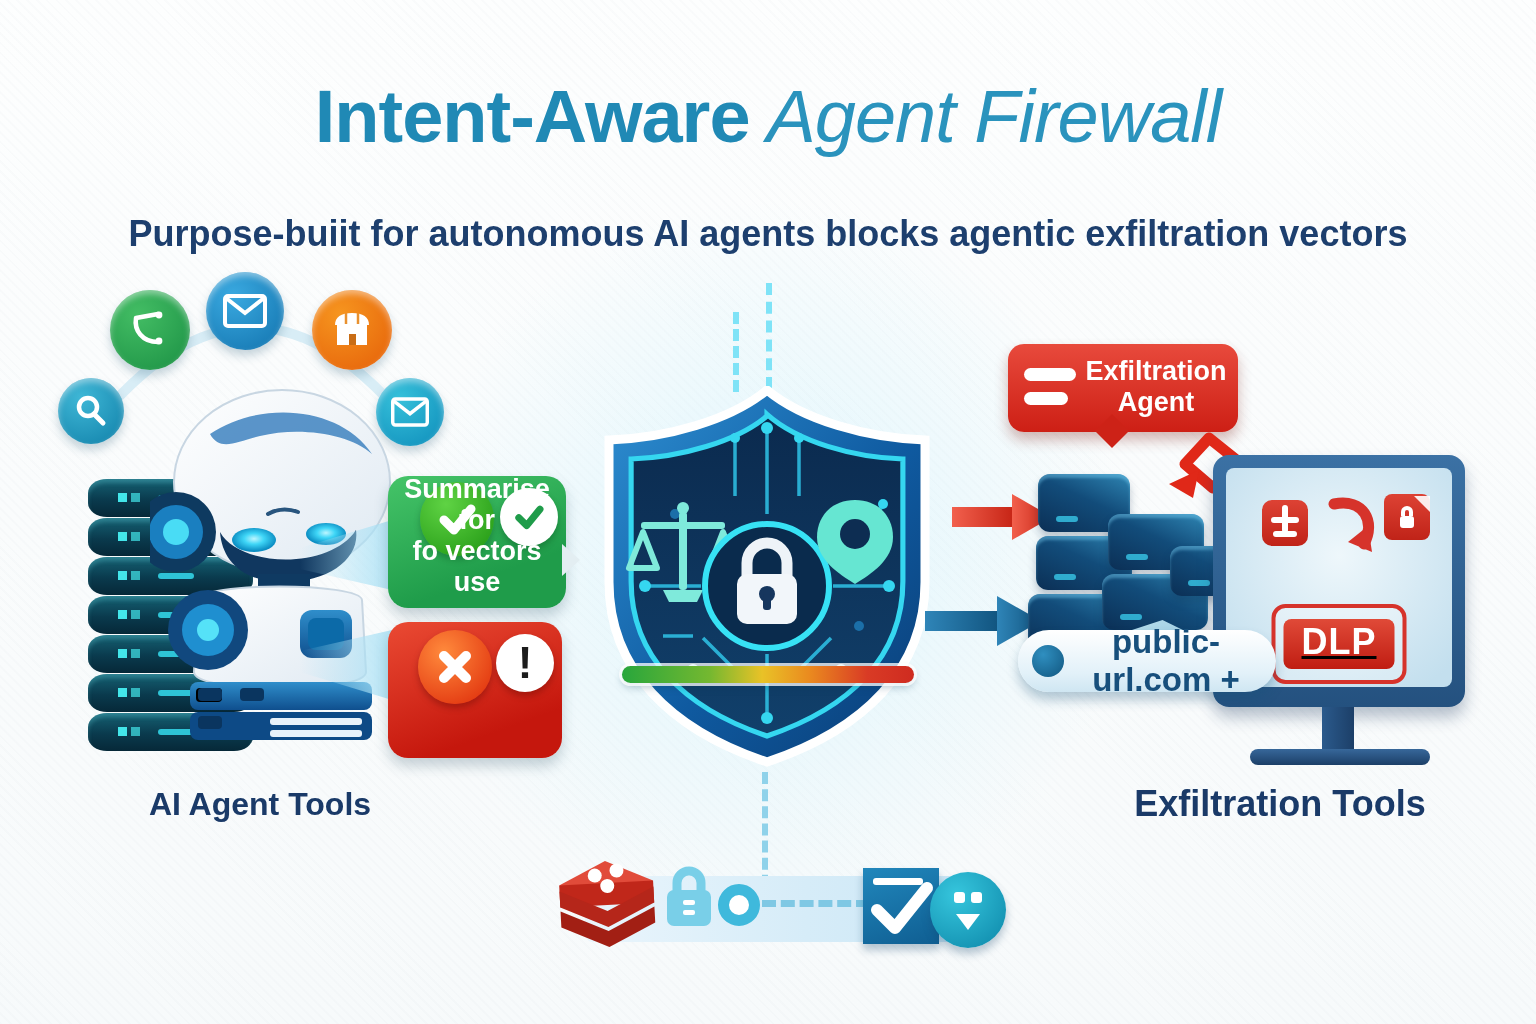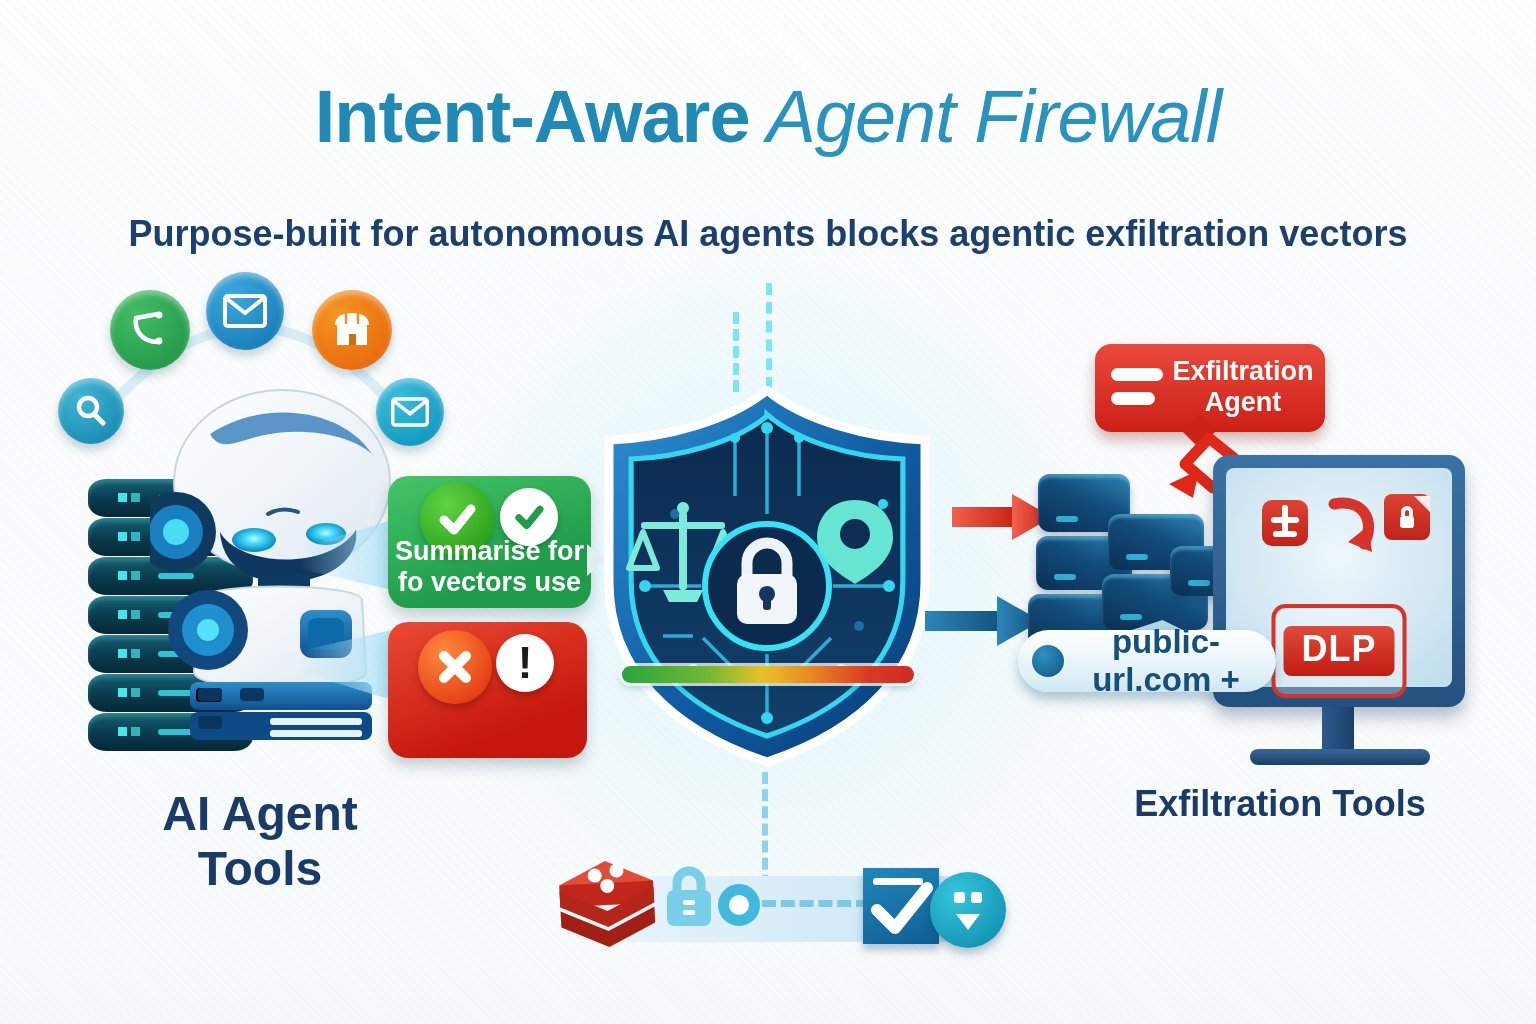--- a/index.html
+++ b/index.html
@@ -15,37 +15,37 @@
   .title b{font-weight:700;}
   .title span.light{font-weight:400;color:#2a93bd;font-style:italic;}
   .subtitle{top:213px;left:0;width:100%;text-align:center;font-size:36px;font-weight:700;color:#1d3f6e;letter-spacing:0;}
   
   .seclabel{font-weight:700;color:#1a3a68;text-align:center;}
   
   .tool{border-radius:50%;display:flex;align-items:center;justify-content:center;
     box-shadow:0 6px 10px rgba(40,90,120,.25), inset 0 4px 6px rgba(255,255,255,.45);}
   
   .badge{border-radius:20px;color:#fff;font-weight:700;text-align:center;
-    box-shadow:0 8px 14px rgba(40,80,100,.25);padding-left:25px;}
+    box-shadow:0 8px 14px rgba(40,80,100,.25);}
   .badge .txt{position:absolute;left:0;right:0;bottom:10px;line-height:31px;font-size:27px;}
   .badge-allow{background:linear-gradient(160deg,#45c468 0%,#1f9c4a 70%);}
   .badge-block{background:linear-gradient(160deg,#ea4a33 0%,#c5170d 75%);}
   .badge-tail{position:absolute;right:-14px;top:68px;width:0;height:0;
     border-top:16px solid transparent;border-bottom:16px solid transparent;border-left:18px solid #e3eef2;}
   .cir{position:absolute;border-radius:50%;display:flex;align-items:center;justify-content:center;}
   
   .riskbar{left:622px;top:666px;width:292px;height:17px;border-radius:9px;
     background:linear-gradient(90deg,#28a63c 0%,#74b830 30%,#e9c227 48%,#ea8b1f 64%,#d93b25 84%,#cf2b20 100%);
     box-shadow:0 0 0 3px rgba(255,255,255,.75),0 4px 8px rgba(0,60,90,.3);}
   
   .vdash{border-left:6px dashed #7fe3f7;width:0;}
   .vdash2{border-left:6px dashed #8fd2ea;width:0;}
   .hdash{border-top:7px dashed #7fc8e4;height:0;}
   
-  .callout{left:1095px;top:344px;width:230px;height:88px;border-radius:16px;
+  .callout{left:1008px;top:344px;width:230px;height:88px;border-radius:16px;
     background:linear-gradient(180deg,#e84a3c,#cd1f15);box-shadow:0 8px 14px rgba(120,20,10,.3);}
   .callout:after{content:"";position:absolute;left:92px;bottom:-11px;width:24px;height:24px;
     background:#cd2217;transform:rotate(45deg);}
   .callout .bar{position:absolute;left:16px;height:13px;border-radius:7px;background:#fff;}
   .callout .ctxt{position:absolute;left:72px;right:6px;top:12px;color:#fff;font-weight:700;
     font-size:27px;line-height:31px;text-align:center;}
   
   .pill{left:1018px;top:630px;width:258px;height:62px;border-radius:31px;
     background:linear-gradient(180deg,#ffffff 0%,#e2f1f9 70%,#cfe6f2 100%);
     box-shadow:0 8px 12px rgba(20,80,120,.3);display:flex;align-items:center;}
@@ -66,21 +66,21 @@
   
   .flowglow{background:linear-gradient(90deg,rgba(190,235,250,0),rgba(170,225,245,.85));}
   
   .monitor{left:1213px;top:455px;width:252px;height:252px;border-radius:16px;
     background:linear-gradient(180deg,#3b71a4,#24517f);box-shadow:0 10px 16px rgba(20,50,90,.3);}
   .screen{position:absolute;left:13px;top:13px;right:13px;bottom:20px;border-radius:8px;
     background:radial-gradient(circle at 50% 40%,#eef7fb 0%,#c3dfee 90%);}
   .mstand{left:1322px;top:707px;width:32px;height:46px;background:linear-gradient(90deg,#2b5a8c,#1c3f68);}
   .mbase{left:1250px;top:749px;width:180px;height:16px;border-radius:8px;background:linear-gradient(180deg,#37679a,#1c3f68);}
   .dlpwrap{position:absolute;left:50%;top:136px;transform:translateX(-50%);
-    border:4px solid #d6332b;border-radius:14px;padding:18px 8px;background:rgba(255,255,255,.3);}
+    border:4px solid #d6332b;border-radius:14px;padding:11px 8px;background:rgba(255,255,255,.3);text-decoration:underline;}
   .dlp{background:linear-gradient(180deg,#e04a38,#c01d12);border-radius:8px;padding:2px 18px 6px 18px;
     color:#fff;font-weight:800;font-size:36px;letter-spacing:1px;}
   .redsq{position:absolute;width:46px;height:46px;border-radius:10px;background:linear-gradient(180deg,#dd4234,#c02318);}
   
   .band{left:585px;top:876px;width:402px;height:66px;border-radius:8px;
     background:linear-gradient(90deg,#eaf5fc 0%,#d6ecf8 55%,#cbe7f6 100%);}
   .ring{left:718px;top:884px;width:20px;height:20px;border:11px solid #3fb9dc;border-radius:50%;background:#fff;}
   .chksq{left:863px;top:868px;width:76px;height:76px;background:linear-gradient(160deg,#2187bc,#0f5e92);
     box-shadow:0 6px 8px rgba(20,70,110,.3);}
   .botcircle{left:930px;top:872px;width:76px;height:76px;border-radius:50%;
@@ -365,21 +365,21 @@
     </div>
   </div>
   <div class="abs mstand"></div>
   <div class="abs mbase"></div>
 
   <div class="abs pill">
     <div class="dot"></div>
     <div class="ptxt">public-url.com +</div>
   </div>
 
-  <div class="abs seclabel" style="left:100px;top:786px;width:320px;font-size:48px;">AI Agent Tools</div>
+  <div class="abs seclabel" style="left:100px;top:786px;width:320px;font-size:32px;">AI Agent Tools</div>
   <div class="abs seclabel" style="left:1100px;top:783px;width:360px;font-size:36px;">Exfiltration Tools</div>
 
   <div class="abs band"></div>
 
   <svg class="abs" style="left:552px;top:845px;" width="110" height="115">
     <g transform="rotate(-3 55 55)">
       <polygon points="8,38 55,16 102,38 55,60" fill="#e14b3a"></polygon>
       <rect x="8" y="38" width="94" height="22" fill="#c0271a" transform="skewY(0)"></rect>
       <polygon points="8,60 55,82 102,60 102,44 55,66 8,44" fill="#b5261a"></polygon>
       <polygon points="8,80 55,102 102,80 102,64 55,86 8,64" fill="#a21f14"></polygon>

